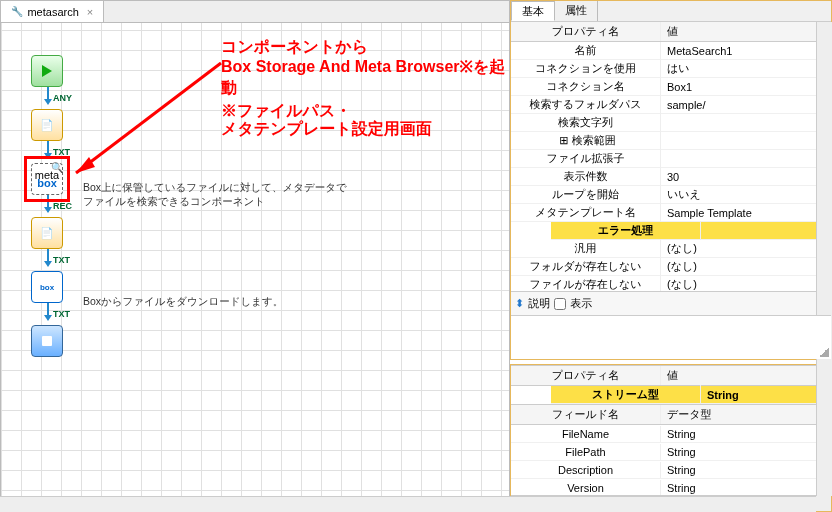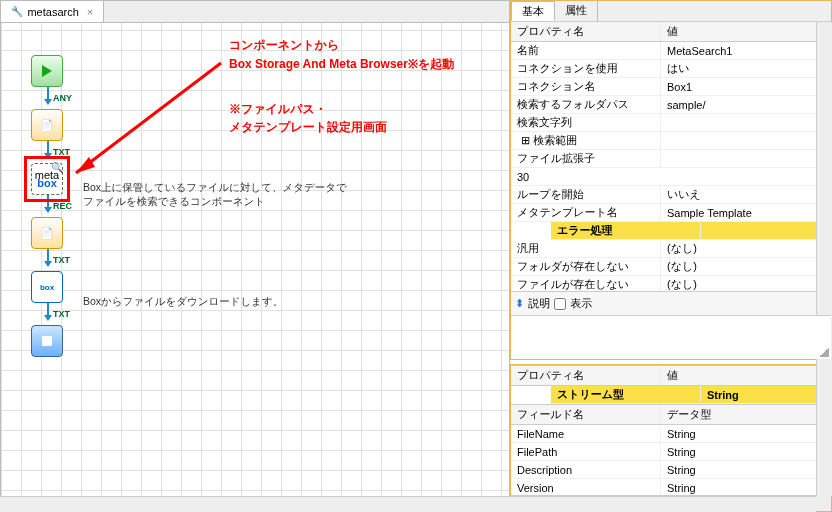--- a/index.html
+++ b/index.html
@@ -19,34 +19,34 @@
   .node-run { background: linear-gradient(#eaffea,#a0e0a0); border:1px solid #4a4; }
   .node-data { background: linear-gradient(#fff,#ffe0a0); border:1px solid #c90; }
   .node-boxmeta { background:#fff; border:1px dashed #666; }
   .node-box { background:#fff; border:1px solid #06c; }
   .node-end { background: linear-gradient(#cde6ff,#6ab0ff); border:1px solid #369; }
   .play { width:0;height:0;border-left:10px solid #1a1;border-top:6px solid transparent;border-bottom:6px solid transparent;}
   .arrow { position:absolute; left:42px; width:10px; height:18px; }
   .arrow svg { width:100%; height:100%; }
   .taglabel { position:absolute; font-size:9px; color:#063; font-weight:bold; }
   .desc { position:absolute; font-size:10.5px; color:#333; }
-  .anno-red { position:absolute; color:#f00; font-weight:bold; font-size:12px;padding-left:8px; }
+  .anno-red { position:absolute; color:#f00; font-weight:bold; font-size:16px; }
   .highlight { position:absolute; border:3px solid #f00; }
   .red-arrow { position:absolute; }
 
   .right-panel { width: 322px; height: 512px; display: flex; flex-direction: column; gap:4px; }
   .prop-box { border: 1px solid #e6b85c; display:flex; flex-direction:column; overflow:hidden; }
   .prop-box.top { height: 360px; }
   .prop-box.bottom { flex:1; }
   .rtabs { display:flex; height:20px; background:#f0f0f0; }
   .rtab { padding:2px 10px; border-right:1px solid #bbb; cursor:pointer; }
   .rtab.active { background:#fff; border-bottom:1px solid #fff; border-left:1px solid #bbb; border-top:1px solid #bbb; }
   .grid-head { display:flex; background:#f5f5f5; border-top:1px solid #ccc; border-bottom:1px solid #ccc; }
   .grid-head > div, .row > div { padding:2px 6px; overflow:hidden; white-space:nowrap; }
-  .col-a { width: 150px; border-right:1px solid #eee;}
+  .col-a { width: 150px; border-right:1px solid #eee;text-align:center;}
   .col-b { flex:1;}
   .rows { flex:1; overflow:auto; }
   .row { display:flex; border-bottom:1px solid #f0f0f0; height:18px; align-items:center;}
   .row.group { background:#fde047; font-weight:bold;margin-left:40px; }
   .row.indent .col-a { padding-left:10px; }
   .desc-bar { display:flex; align-items:center; gap:4px; padding:4px; border-top:1px solid #ccc; background:#f7f7f7;}
   .desc-bar input[type=checkbox]{ width:12px;height:12px;}
   .desc-body { height:44px; border-top:1px solid #ccc; background:#fff; position:relative;}
   .desc-handle { position:absolute; right:2px; bottom:2px; width:10px;height:10px; background:
      linear-gradient(135deg, transparent 50%, #aaa 50%); }
@@ -173,20 +173,21 @@
         </div>
         <div class="row indent">
           <div class="col-a">⊞ 検索範囲</div>
           <div class="col-b"></div>
         </div>
         <div class="row">
           <div class="col-a">ファイル拡張子</div>
           <div class="col-b"></div>
         </div>
         <div class="row">
+          <div class="col-a">表示件数</div>
           <div class="col-b">30</div>
         </div>
         <div class="row">
           <div class="col-a">ループを開始</div>
           <div class="col-b">いいえ</div>
         </div>
         <div class="row">
           <div class="col-a">メタテンプレート名</div>
           <div class="col-b">Sample Template</div>
         </div>

